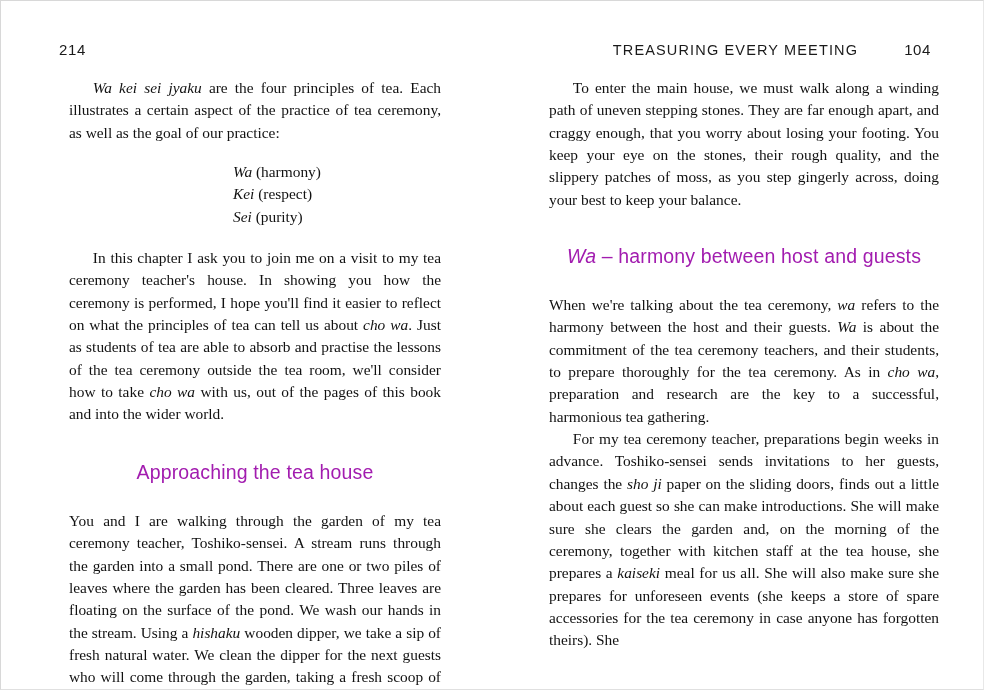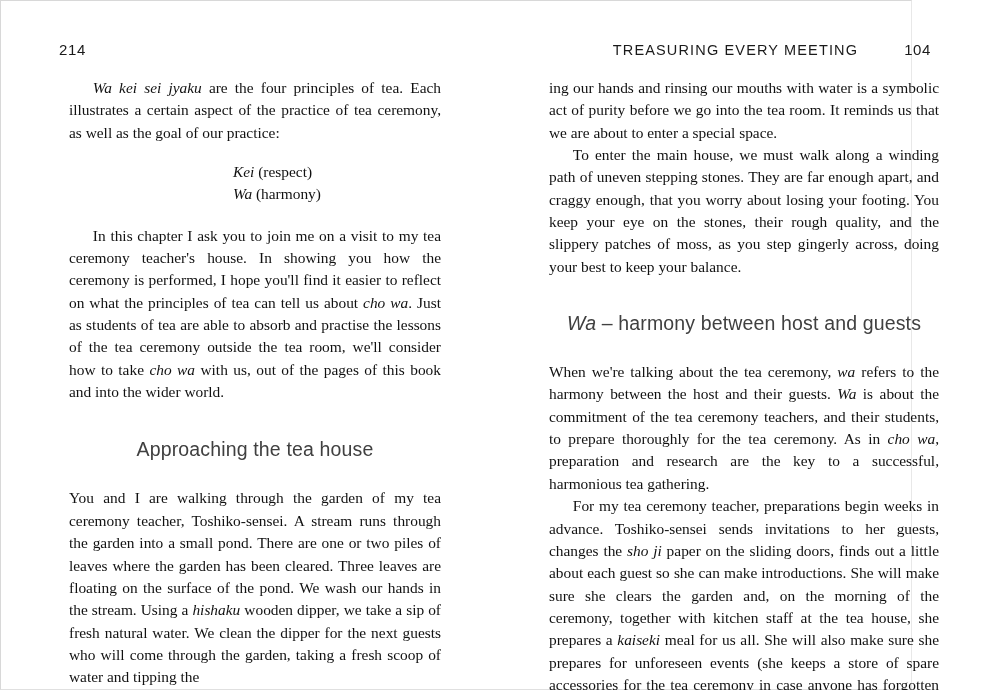--- a/index.html
+++ b/index.html
@@ -10,21 +10,21 @@
   body {
     width: 1000px;
     height: 690px;
     font-family: "Liberation Serif", "DejaVu Serif", serif;
     color: #111111;
     overflow: hidden;
   }
 
   .spread {
     position: relative;
-    width: 912px;
+    width: 984px;
     height: 690px;
     background: #ffffff;
     box-sizing: border-box;
     border-top: 1px solid #d8d8d8;
     border-left: 1px solid #d8d8d8;
     border-right: 1px solid #e8e8e8;
     border-bottom: 1px solid #e0e0e0;
   }
 
   .page {
@@ -103,21 +103,21 @@
     line-height: 0;
   }
 
   
   h2.section {
     margin: 0;
     font-family: "Liberation Sans", "DejaVu Sans", sans-serif;
     font-weight: 400;
     font-size: 19.5px;
     line-height: 25px;
-    color: #404040;
+    color: #a21caf;
     text-align: center;
     letter-spacing: 0.15px;
   }
   h2.section i { font-style: italic; }
 
   .gap-before-head { height: 31px; }
   .gap-after-head  { height: 23px; }
 
   i.term { font-style: italic; font-family: Liberation Serif, serif; }
 </style>
@@ -130,22 +130,23 @@
 
     <div class="runhead runhead-left">
       <span class="folio">214</span>
     </div>
 
     <div class="textblock">
 
       <p class="body indent"><i class="term">Wa kei sei jyaku</i><span> are the four principles of tea. Each illustrates a certain aspect of the practice of tea ceremony, as well as the goal of our practice:</span></p>
 
       <ul class="principles">
+        <li><i>Wa</i><span> (harmony)</span></li>
         <li><i>Kei</i><span> (respect)</span></li>
-        <li><i>Wa</i><span> (harmony)</span></li>
+        <li><i>Sei</i><span> (purity)</span></li>
       </ul>
 
       <div style="height:19px"></div>
 
       <p class="body indent"><span>In this chapter I ask you to join me on a visit to my tea ceremony teacher's house. In showing you how the ceremony is performed, I hope you'll find it easier to reflect on what the principles of tea can tell us about </span><i class="term">cho wa</i><span>. Just as students of tea are able to absorb and practise the lessons of the tea ceremony outside the tea room, we'll consider how to take </span><i class="term">cho wa</i><span> with us, out of the pages of this book and into the wider world.</span></p>
 
       <div class="gap-before-head" style="height:34px"></div>
 
       <h2 class="section">Approaching the tea house</h2>
 
@@ -158,21 +159,20 @@
 
   <div class="page page-right">
 
     <div class="runhead runhead-right">
       <span class="runhead-title">TREASURING EVERY MEETING</span>
       <span class="folio">104</span>
     </div>
 
     <div class="textblock">
 
-      <p class="body noindent">ing our hands and rinsing our mouths with water is a symbolic act of purity before we go into the tea room. It reminds us that we are about to enter a special space.</p>
 
       <p class="body indent">To enter the main house, we must walk along a winding path of uneven stepping stones. They are far enough apart, and craggy enough, that you worry about losing your footing. You keep your eye on the stones, their rough quality, and the slippery patches of moss, as you step gingerly across, doing your best to keep your balance.</p>
 
       <div class="gap-before-head" style="height:33px"></div>
 
       <h2 class="section"><i>Wa</i><span> – harmony between host and guests</span></h2>
 
       <div class="gap-after-head" style="height:25px"></div>
 
       <p class="body noindent"><span>When we're talking about the tea ceremony, </span><i class="term">wa</i><span> refers to the harmony between the host and their guests. </span><i class="term">Wa</i><span> is about the commitment of the tea ceremony teachers, and their students, to prepare thoroughly for the tea ceremony. As in </span><i class="term">cho wa</i><span>, preparation and research are the key to a successful, harmonious tea gathering.</span></p>

